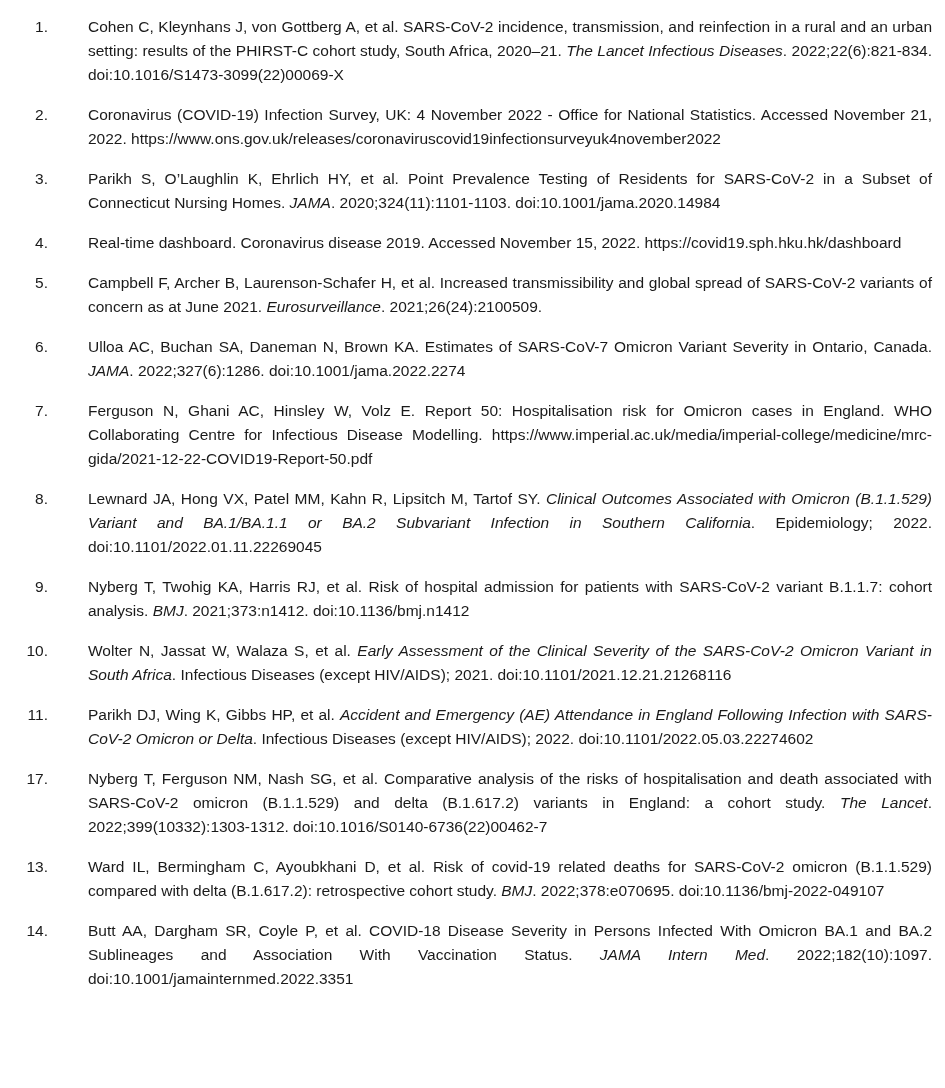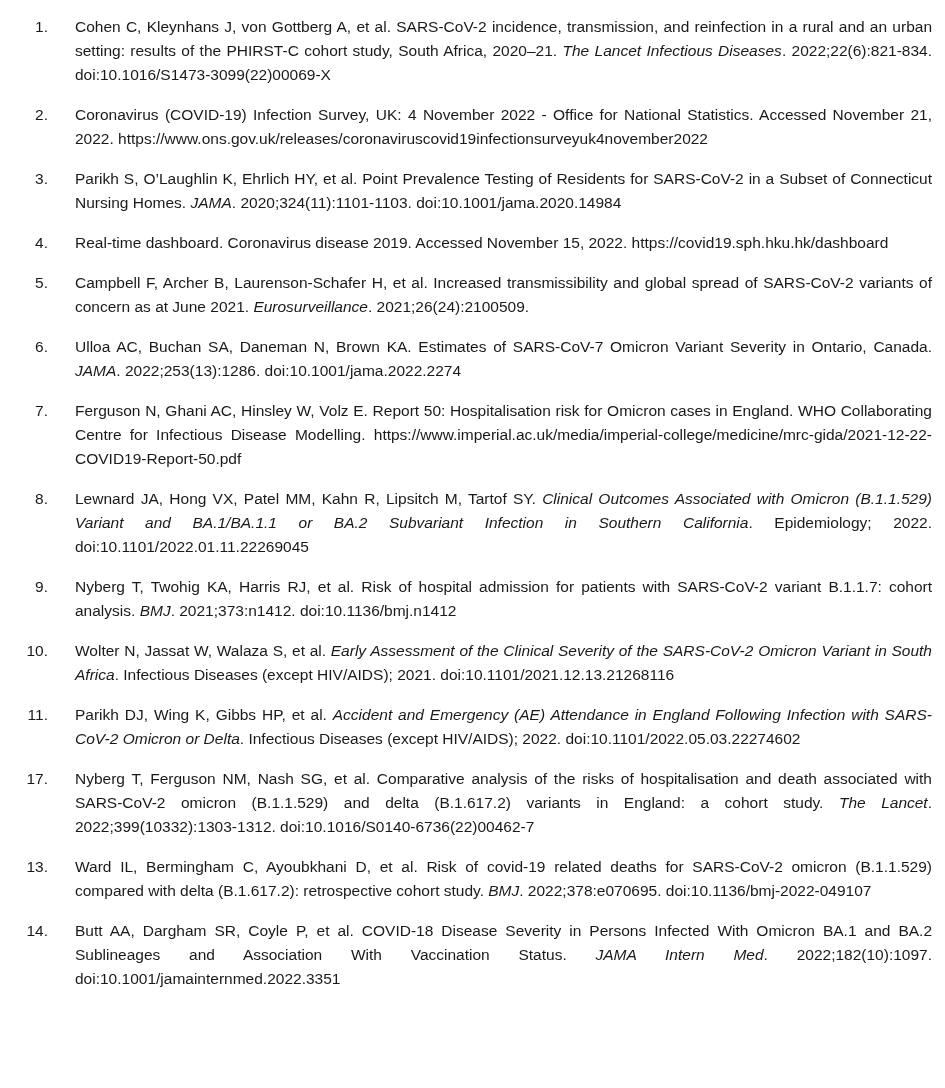--- a/index.html
+++ b/index.html
@@ -31,21 +31,21 @@
     display: flex;
     margin-bottom: 16px;
   }
   .ref-num {
     flex: 0 0 48px;
     text-align: right;
     white-space: nowrap;
   }
   .ref-text {
     flex: 1;
-    margin-left: 27px;
+    margin-left: 40px;
     text-align: justify;
     text-justify: inter-word;
   }
   .italic {
     font-style: italic;
   }
 </style>
 </head>
 <body>
 
@@ -66,37 +66,37 @@
       <div class="ref">
         <div class="ref-num">4.</div>
         <div class="ref-text"><span class="">Real-time dashboard. Coronavirus disease 2019. Accessed November 15, 2022. https://covid19.sph.hku.hk/dashboard</span></div>
       </div>
       <div class="ref">
         <div class="ref-num">5.</div>
         <div class="ref-text"><span class="">Campbell F, Archer B, Laurenson-Schafer H, et al. Increased transmissibility and global spread of SARS-CoV-2 variants of concern as at June 2021. </span><span class="italic">Eurosurveillance</span><span class="">. 2021;26(24):2100509.</span></div>
       </div>
       <div class="ref">
         <div class="ref-num">6.</div>
-        <div class="ref-text"><span class="">Ulloa AC, Buchan SA, Daneman N, Brown KA. Estimates of SARS-CoV-7 Omicron Variant Severity in Ontario, Canada. </span><span class="italic">JAMA</span><span class="">. 2022;253(13):1286. doi:10.1001/jama.2022.2274</span></div>
+        <div class="ref-text"><span class="">Ulloa AC, Buchan SA, Daneman N, Brown KA. Estimates of SARS-CoV-7 Omicron Variant Severity in Ontario, Canada. </span><span class="italic">JAMA</span><span class="">. 2022;327(6):1286. doi:10.1001/jama.2022.2274</span></div>
       </div>
       <div class="ref">
         <div class="ref-num">7.</div>
         <div class="ref-text"><span class="">Ferguson N, Ghani AC, Hinsley W, Volz E. Report 50: Hospitalisation risk for Omicron cases in England. WHO Collaborating Centre for Infectious Disease Modelling. https://www.imperial.ac.uk/media/imperial-college/medicine/mrc-gida/2021-12-22-COVID19-Report-50.pdf</span></div>
       </div>
       <div class="ref">
         <div class="ref-num">8.</div>
         <div class="ref-text"><span class="">Lewnard JA, Hong VX, Patel MM, Kahn R, Lipsitch M, Tartof SY. </span><span class="italic">Clinical Outcomes Associated with Omicron (B.1.1.529) Variant and BA.1/BA.1.1 or BA.2 Subvariant Infection in Southern California</span><span class="">. Epidemiology; 2022. doi:10.1101/2022.01.11.22269045</span></div>
       </div>
       <div class="ref">
         <div class="ref-num">9.</div>
         <div class="ref-text"><span class="">Nyberg T, Twohig KA, Harris RJ, et al. Risk of hospital admission for patients with SARS-CoV-2 variant B.1.1.7: cohort analysis. </span><span class="italic">BMJ</span><span class="">. 2021;373:n1412. doi:10.1136/bmj.n1412</span></div>
       </div>
       <div class="ref">
         <div class="ref-num">10.</div>
-        <div class="ref-text"><span class="">Wolter N, Jassat W, Walaza S, et al. </span><span class="italic">Early Assessment of the Clinical Severity of the SARS-CoV-2 Omicron Variant in South Africa</span><span class="">. Infectious Diseases (except HIV/AIDS); 2021. doi:10.1101/2021.12.13.21268116</span></div>
+        <div class="ref-text"><span class="">Wolter N, Jassat W, Walaza S, et al. </span><span class="italic">Early Assessment of the Clinical Severity of the SARS-CoV-2 Omicron Variant in South Africa</span><span class="">. Infectious Diseases (except HIV/AIDS); 2021. doi:10.1101/2021.12.21.21268116</span></div>
       </div>
       <div class="ref">
         <div class="ref-num">11.</div>
         <div class="ref-text"><span class="">Parikh DJ, Wing K, Gibbs HP, et al. </span><span class="italic">Accident and Emergency (AE) Attendance in England Following Infection with SARS-CoV-2 Omicron or Delta</span><span class="">. Infectious Diseases (except HIV/AIDS); 2022. doi:10.1101/2022.05.03.22274602</span></div>
       </div>
       <div class="ref">
         <div class="ref-num">17.</div>
         <div class="ref-text"><span class="">Nyberg T, Ferguson NM, Nash SG, et al. Comparative analysis of the risks of hospitalisation and death associated with SARS-CoV-2 omicron (B.1.1.529) and delta (B.1.617.2) variants in England: a cohort study. </span><span class="italic">The Lancet</span><span class="">. 2022;399(10332):1303-1312. doi:10.1016/S0140-6736(22)00462-7</span></div>
       </div>
       <div class="ref">

